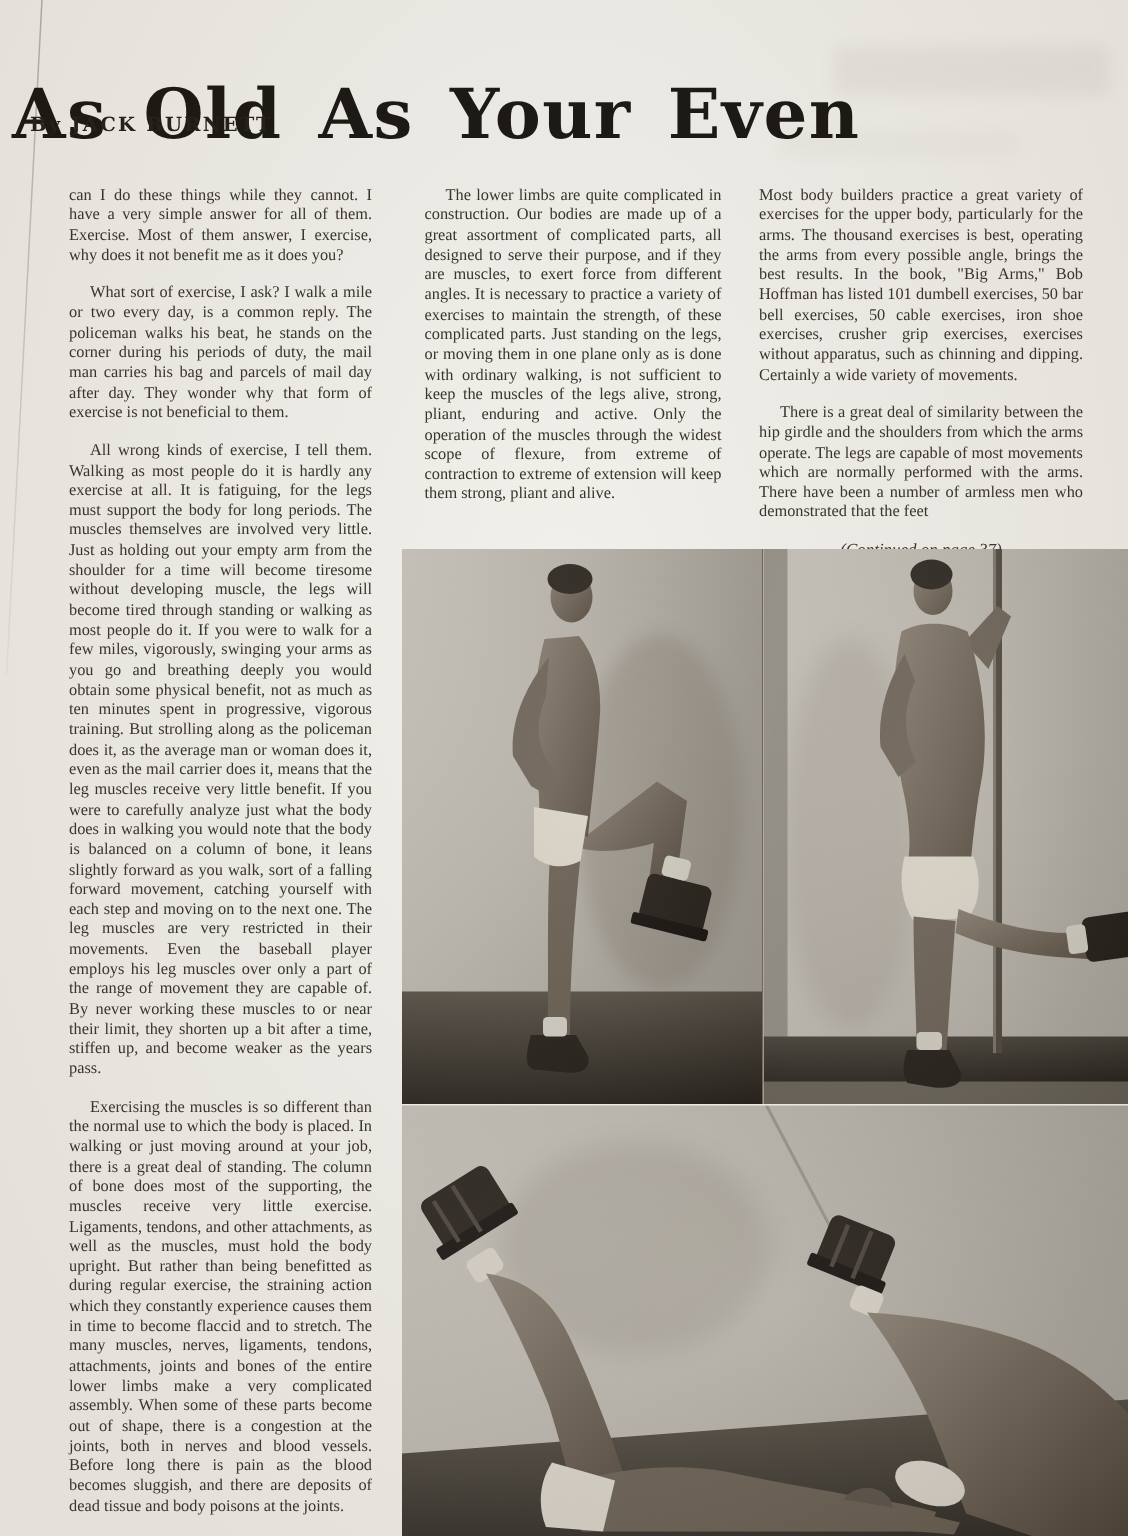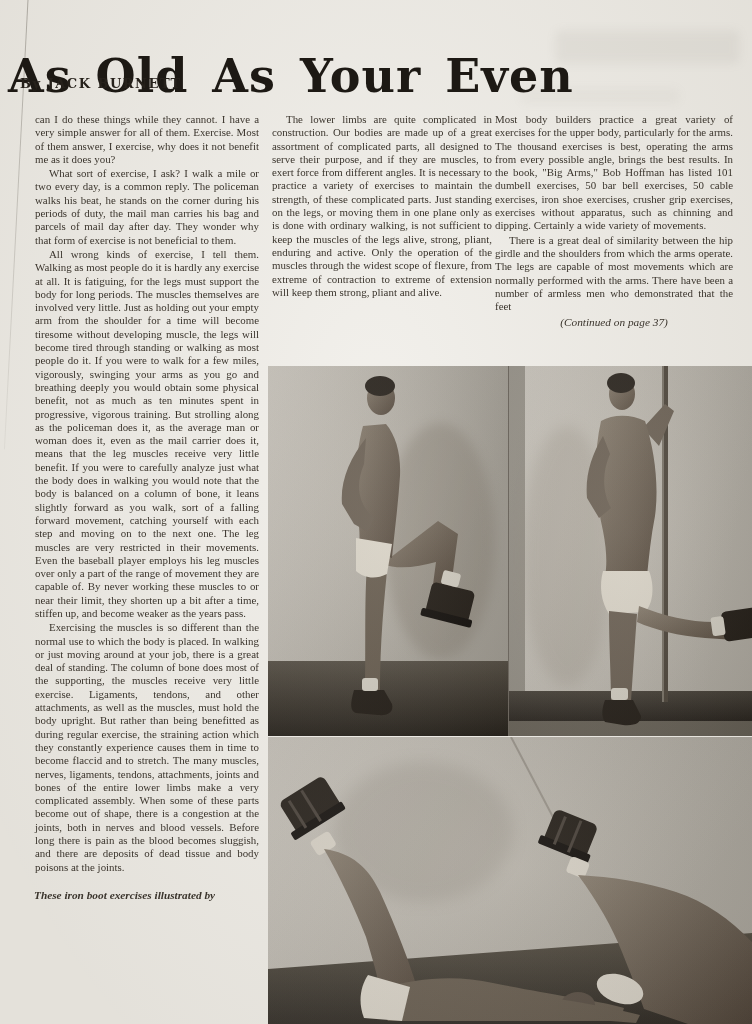--- a/index.html
+++ b/index.html
@@ -34,21 +34,21 @@
   .byline{
     position:absolute; left:20px; top:76px;
     font-family:"DejaVu Serif", serif; font-weight:700;
     font-size:13px; letter-spacing:1.5px; color:#26211b;
   }
   .col{
     position:absolute; top:112px;
     font-size:10.9px; line-height:13.3px; text-align:justify;
     hyphens:auto;
   }
-  .col p{ margin:1px; text-indent:14px; }
+  .col p{ margin:12px; text-indent:14px; }
   .col p.noindent{ text-indent:0; }
   .col1{ left:34px;  width:226px; }
   .col2{ left:271px; width:222px; height:252px; overflow:hidden; }
   .col3{ left:494px; width:240px; }
   .caption{ margin-top:14px; font-size:11.3px; line-height:14px; }
   .caption .cap-line1{ font-style:italic; font-weight:700; }
   .caption .cap-line2{ font-variant:small-caps; letter-spacing:1px; font-weight:700; }
   .continued{ text-align:center; font-style:italic; margin-top:3px; font-size:11.3px; }
 
   .photo{ position:absolute; overflow:hidden; background:var(--photo-wall); }

